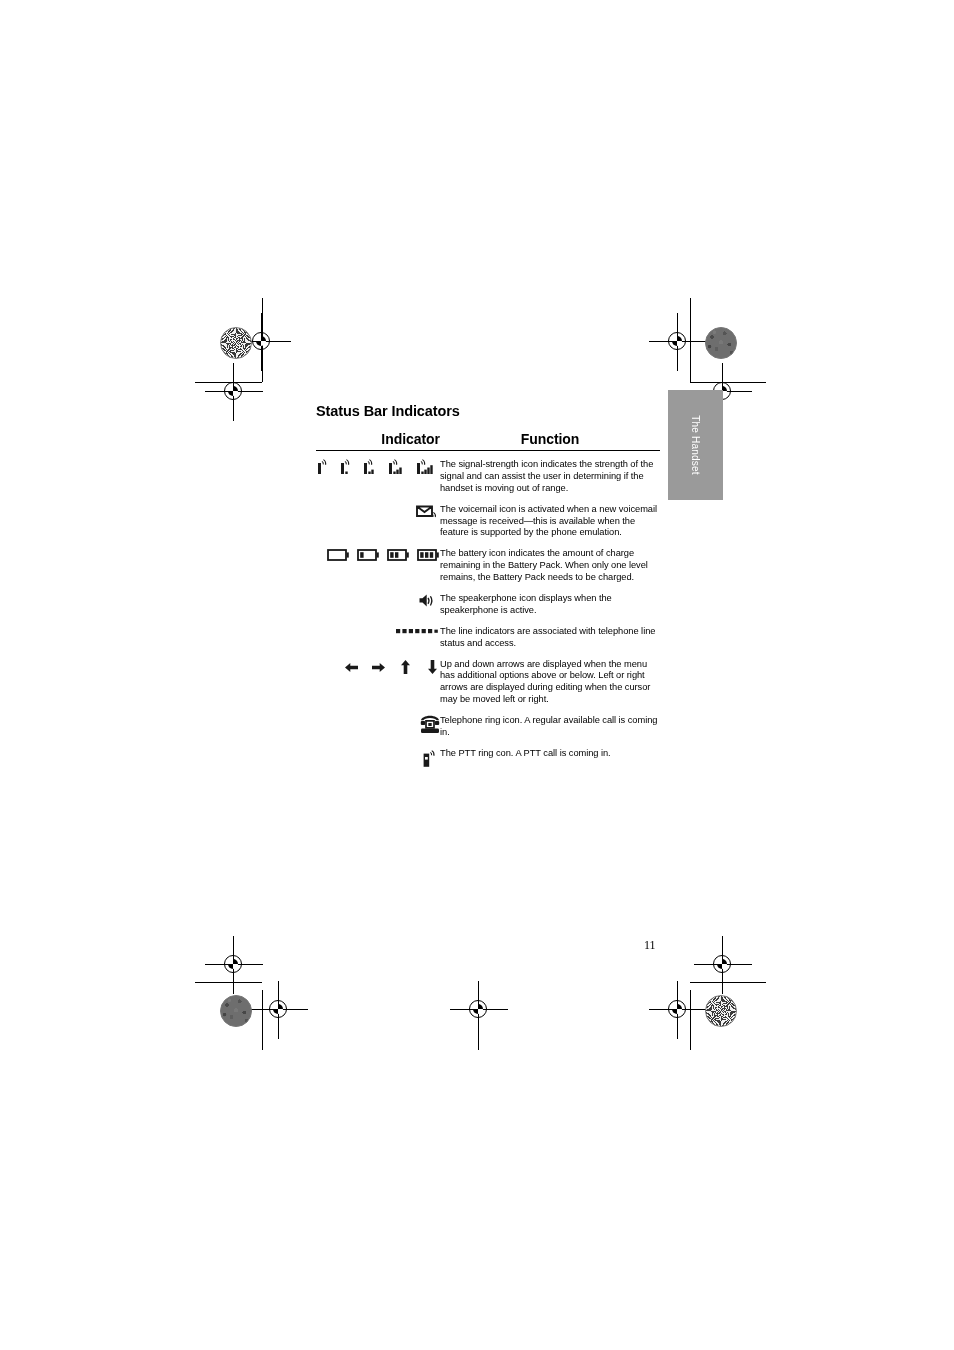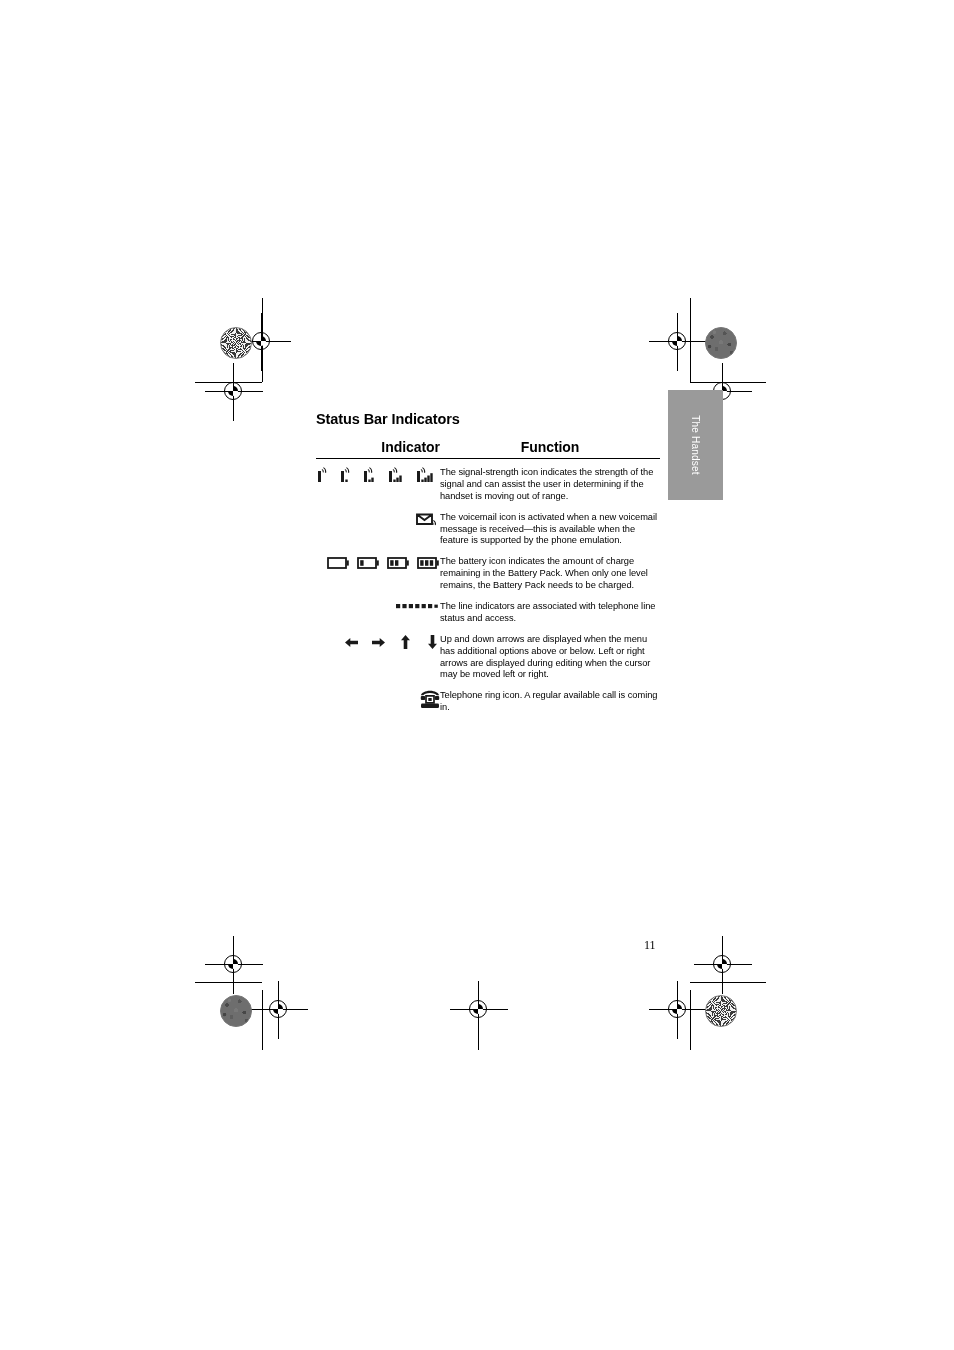--- a/index.html
+++ b/index.html
@@ -106,21 +106,20 @@
     letter-spacing: 0.2px;
     white-space: nowrap;
   }
 
   
   #content {
     position: absolute;
     left: 316px;
     top: 404px;
     width: 344px;
-    margin-top: 8px;
   }
 
   #page-title {
     font-size: 14.5px;
     font-weight: bold;
     letter-spacing: -0.1px;
     margin: 0 0 11px 0;
     line-height: 1.1;
   }
 
@@ -396,20 +395,36 @@
                   <rect x="8.0" y="4.2" width="3.4" height="5.6"></rect>
                   <rect x="12.8" y="4.2" width="3.4" height="5.6"></rect>
                 </g>
                   </svg>
               </span>
             </span>
           </td>
           <td class="cell-function">The battery icon indicates the amount of charge remaining in the Battery Pack. When only one level remains, the Battery Pack needs to be charged.</td>
         </tr>
 
+        <tr>
+          <td class="cell-indicator">
+            <span class="icon-row">
+              <span class="ic">
+                <svg width="22" height="15" viewBox="0 0 22 15">
+                    <g fill="#1a1a1a">
+                  <path d="M1.5 5.2 h3.0 l4.2-3.8 v12.0 l-4.2-3.8 h-3.0 z"></path>
+                  <path d="M10.6 4.6 q2.1 2.8 0 6.6 l-1.1-0.6 q1.6-2.8 0-5.4z"></path>
+                  <path d="M13.0 3.0 q3.0 4.3 0 9.8 l-1.15-0.62 q2.5-4.5 0-8.6z"></path>
+                </g>
+                  </svg>
+              </span>
+            </span>
+          </td>
+          <td class="cell-function">The speakerphone icon displays when the speakerphone is active.</td>
+        </tr>
 
         <tr>
           <td class="cell-indicator">
             <span class="icon-row">
               <span class="ic">
                 <svg width="44" height="10" viewBox="0 0 44 10">
                     <g fill="#1a1a1a">
                   <rect x="0" y="3" width="4.2" height="4.2"></rect>
                   <rect x="6.4" y="3" width="4.2" height="4.2"></rect>
                   <rect x="12.8" y="3" width="4.2" height="4.2"></rect>
@@ -467,20 +482,37 @@
                   <rect x="1.0" y="13.6" width="18.0" height="4.4" rx="1.2"></rect>
                 </g>
                   </svg>
               </span>
             </span>
           </td>
           <td class="cell-function">Telephone ring icon. A regular available call is coming in.</td>
         </tr>
 
 
+        <tr>
+          <td class="cell-indicator">
+            <span class="icon-row">
+              <span class="ic">
+                <svg width="18" height="20" viewBox="0 0 18 20">
+                    <g fill="#1a1a1a">
+                  <path d="M1.6 5.6 h5.6 v13.2 h-5.6 z"></path>
+                  <rect x="3.0" y="9.0" width="2.8" height="2.6" fill="#ffffff"></rect>
+                  <path d="M8.6 4.0 q2.0 1.2 1.5 3.5 l-1.05-0.44 q0.33-1.55-0.95-2.4z"></path>
+                  <path d="M10.0 2.2 q3.2 1.85 2.4 5.7 l-1.1-0.48 q0.58-2.9-1.8-4.3z"></path>
+                </g>
+                  </svg>
+              </span>
+            </span>
+          </td>
+          <td class="cell-function">The PTT ring con. A PTT call is coming in.</td>
+        </tr>
 
       </tbody>
     </table>
   </div>
 
   <div id="page-number">11</div>
 
 </div>
 
 </body></html>

